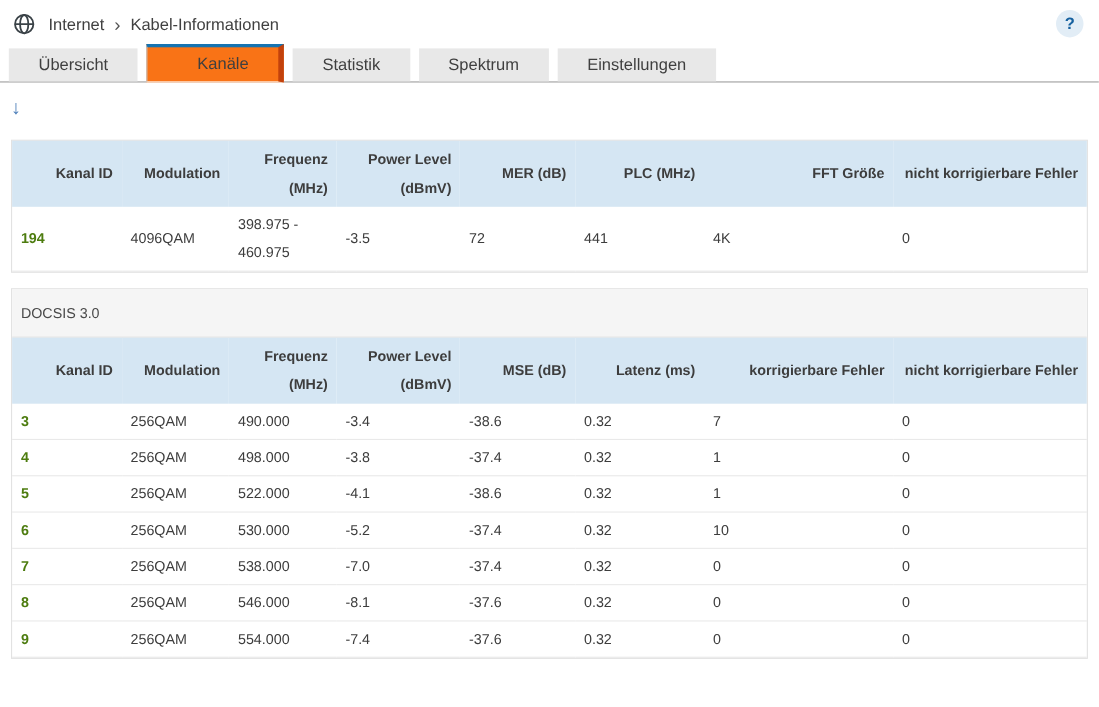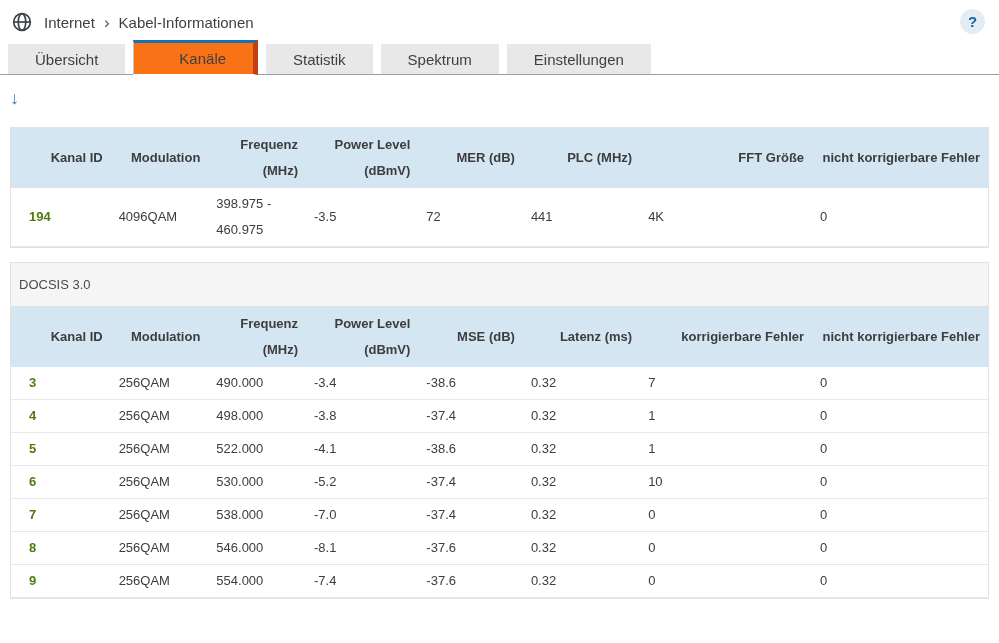--- a/index.html
+++ b/index.html
@@ -36,21 +36,21 @@
   .panel + .panel{margin-top:14px;}
   .section-bar{background:#f5f5f5;border-bottom:1px solid #e2e2e2;padding:14px 8px;
     font-size:13px;color:#4a4a4a;}
   table{width:100%;border-collapse:collapse;font-size:13px;table-layout:fixed;}
   th{background:var(--header-bg);text-align:right;font-weight:700;color:#3d3d3d;
     padding:4px 8px;line-height:2;vertical-align:middle;}
   td{padding:3px 8px;line-height:2;vertical-align:middle;color:#3d3d3d;
     border-bottom:1px solid #e9e9e9;overflow-wrap:break-word;}
   tbody tr:last-child td{border-bottom:1px solid #e9e9e9;}
   tbody td.col0{font-weight:700;color:#4d7c0f;}
-  .col0{width:10.2%;padding-left:18px;}
+  .col0{width:10.2%;padding-left:8px;}
   .col1{width:10%;}
   .col2{width:10%;}
   .col3{width:11.5%;}
   .col4{width:10.7%;}
   .col5{width:12%;}
   .col6{width:17.6%;}
   .col7{width:18%;margin-left:36px;}
 </style>
 </head>
 <body>

